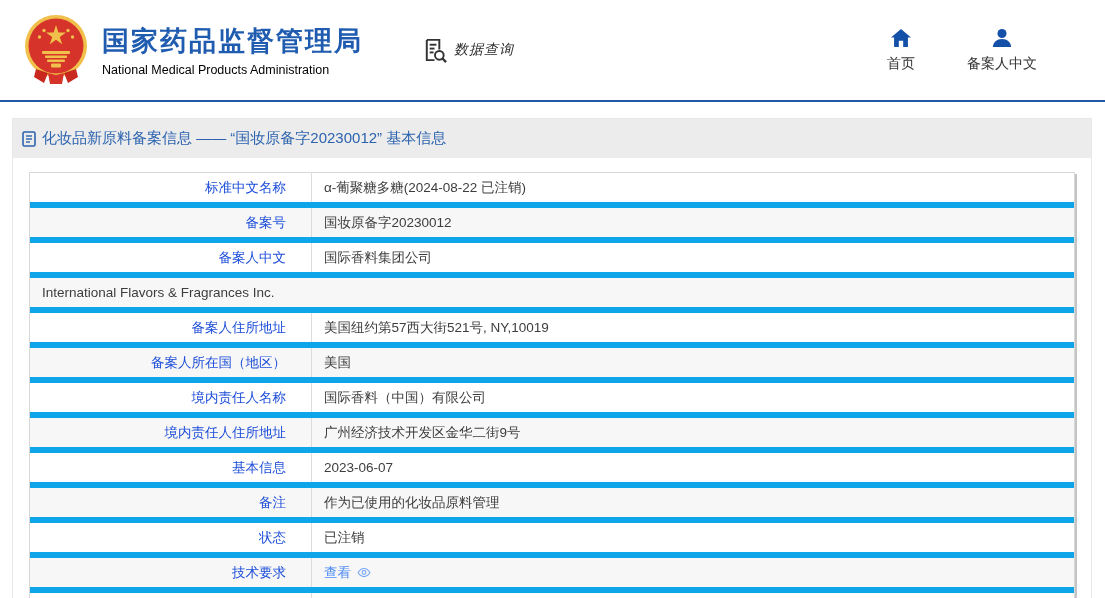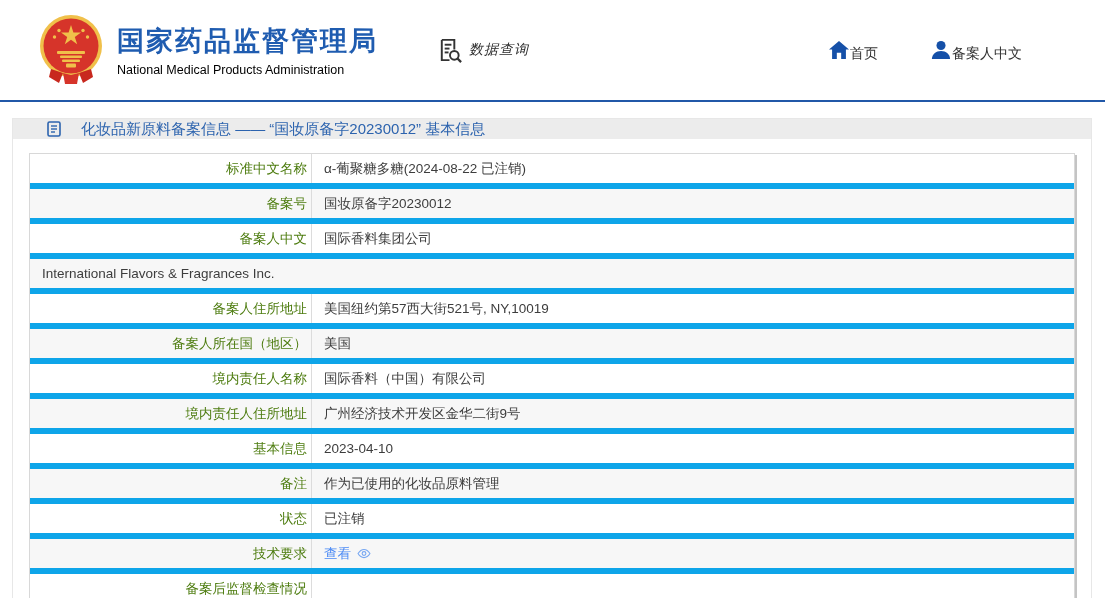--- a/index.html
+++ b/index.html
@@ -1,45 +1,45 @@
 <!DOCTYPE html>
 <html><head>
 <meta charset="utf-8">
 <style>
   * { margin:0; padding:0; box-sizing:border-box; }
   html,body { width:1105px; height:598px; background:#fff; overflow:hidden;
     font-family:"Liberation Sans","DejaVu Sans",sans-serif; }
 
   
-  .header { height:100px; display:flex; align-items:center; padding:0 35px; background:#fff; }
+  .header { height:100px; display:flex; align-items:center; padding:0 20px; background:#fff; }
   .logo { width:72px; height:74px; flex:0 0 auto; }
   .brand { margin-left:10px; }
   .brand-title { font-size:27px; font-weight:bold; color:#1f5cb0; letter-spacing:2px; }
   .brand-sub { font-size:12.5px; color:#000000; margin-top:4px; }
   .dq { display:flex; align-items:center; margin-left:58px; gap:6px; }
   .dq-label { font-size:14px; color:#2b2b2b; letter-spacing:1px;font-style:italic; }
   .spacer { flex:1; }
   .nav { display:flex; gap:52px; margin-right:48px; }
-  .nav-item { display:flex; flex-direction:row; align-items:center; cursor:pointer; }
+  .nav-item { display:flex; flex-direction:column; align-items:center; cursor:pointer; }
   .nav-item .txt { font-size:14px; color:#333; margin-top:7px; }
   .blue-line { height:2px; background:#2158a8; width:100%; }
 
   
   .panel { margin:16px 13px 0 12px; background:#fff; border:1px solid #e7e7e7; padding-bottom:14px; }
-  .panel-titlebar { height:20px; background:#ececec; display:flex; align-items:center; padding:0 34px; gap:20px; }
+  .panel-titlebar { height:39px; background:#ececec; display:flex; align-items:center; padding:0 9px; gap:6px; }
   .panel-title { font-size:15px; color:#2c63ae; }
 
   
   .table-wrap { margin:14px 16px 0 16px; }
   .info-table { border:1px solid #d8d8d8; box-shadow:2px 2px 0 #c4c4c4; }
   .tr { display:flex; background:#fff; }
   .tr:nth-child(even) { background:#f7f7f7; }
   .tr + .tr { border-top:6px solid #0ea5e9; }
   .th { width:282px; min-height:29px; display:flex; align-items:center; justify-content:flex-end;
-        padding-right:4px; border-right:1px solid #dcdcdc; font-size:13.5px; color:#4d7c0f; }
+        padding-right:25px; border-right:1px solid #dcdcdc; font-size:13.5px; color:#1d4ed8; }
   .td { flex:1; min-height:29px; display:flex; align-items:center; padding-left:12px;
         font-size:13.5px; color:#3d3d3d; gap:5px; }
   .link { color:#4d8bf5; text-decoration:none; font-size:13.5px; cursor:pointer; }
   .eye-svg { display:inline-block; vertical-align:middle; }
   .note-icon { width:11px; height:11px; background:#3a3a3a; border-radius:50%; display:inline-block;
         position:relative; margin-right:3px; flex:0 0 auto; }
   .note-icon::after { content:''; position:absolute; left:-1px; bottom:-2px; width:4px; height:4px;
         background:#3a3a3a; clip-path:polygon(0 100%,100% 0,100% 100%); }
 </style>
 </head>
@@ -135,21 +135,21 @@
         <div class="tr">
           <div class="th">境内责任人名称</div>
           <div class="td">国际香料（中国）有限公司</div>
         </div>
         <div class="tr">
           <div class="th">境内责任人住所地址</div>
           <div class="td">广州经济技术开发区金华二街9号</div>
         </div>
         <div class="tr">
           <div class="th">基本信息</div>
-          <div class="td">2023-04-10</div>
+          <div class="td">2023-06-07</div>
         </div>
         <div class="tr">
           <div class="th">备注</div>
           <div class="td">作为已使用的化妆品原料管理</div>
         </div>
         <div class="tr">
           <div class="th">状态</div>
           <div class="td">已注销</div>
         </div>
         <div class="tr">

